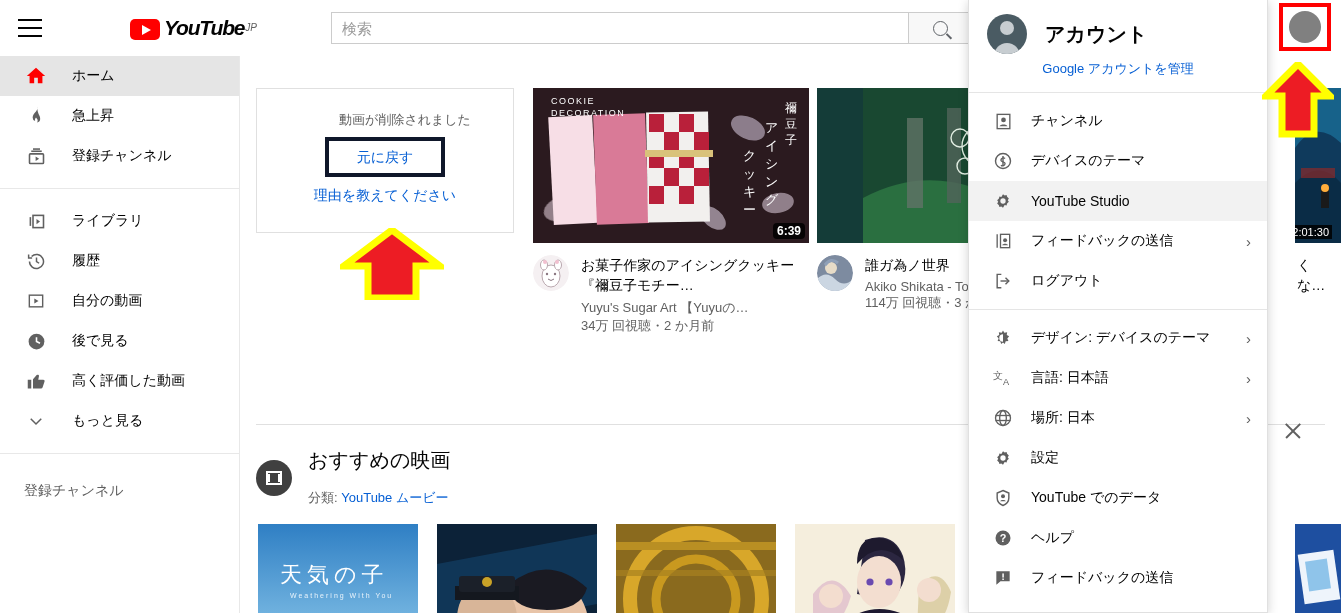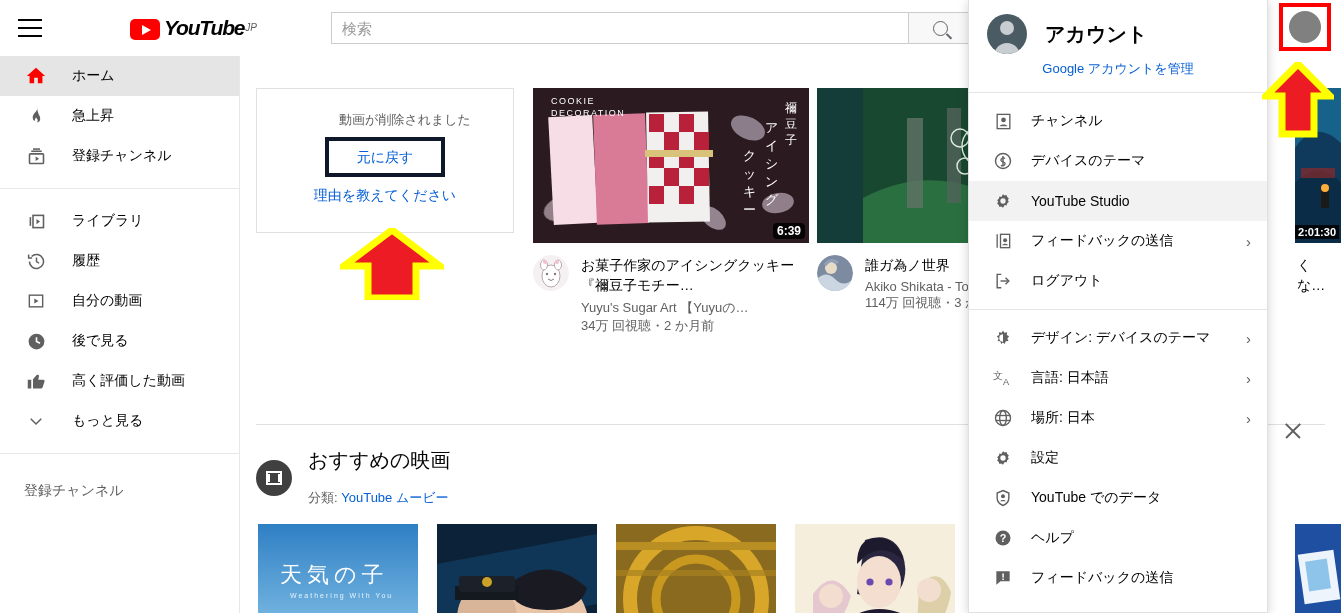--- a/index.html
+++ b/index.html
@@ -136,22 +136,22 @@
     content: ""; position: absolute; left: 2px; top: 11px; width: 20px; height: 1.6px;
     background: #606060;
   }
   .close-x::before { transform: rotate(45deg); }
   .close-x::after { transform: rotate(-45deg); }
 
   
   .edge-card { position: absolute; right: 0; top: 32px; width: 46px; }
   .edge-thumb { width: 46px; height: 155px; position: relative; overflow: hidden;
       background: linear-gradient(180deg,#0c2a4a 0%,#1e5a7a 45%,#0a2038 100%); }
-  .edge-dur { position: absolute; right: 2px; bottom: 4px; background: rgba(0,0,0,.85);
-              color: #fff; font-size: 11px; font-weight: bold; padding: 1px 3px; }
+  .edge-dur { position: absolute; right: 9px; bottom: 4px; background: rgba(0,0,0,.85);
+              color: #fff; font-size: 11px; font-weight: normal; padding: 1px 3px; }
   .edge-txt { font-size: 14px; color: #030303; margin-top: 12px; line-height: 20px;
               padding-left: 2px; }
   .edge-movie { position: absolute; right: 0; top: 468px; width: 46px; height: 220px;
       overflow: hidden;
       background: linear-gradient(160deg,#2a5fb8 0%,#4f8ee0 30%,#a05fd0 70%,#e05fa0 100%); }
 
   
   .acct-menu {
     position: absolute; left: 968px; top: 0; width: 300px; height: 613px;
     background: #fff; border: 1px solid #e0e0e0; border-top: none;

